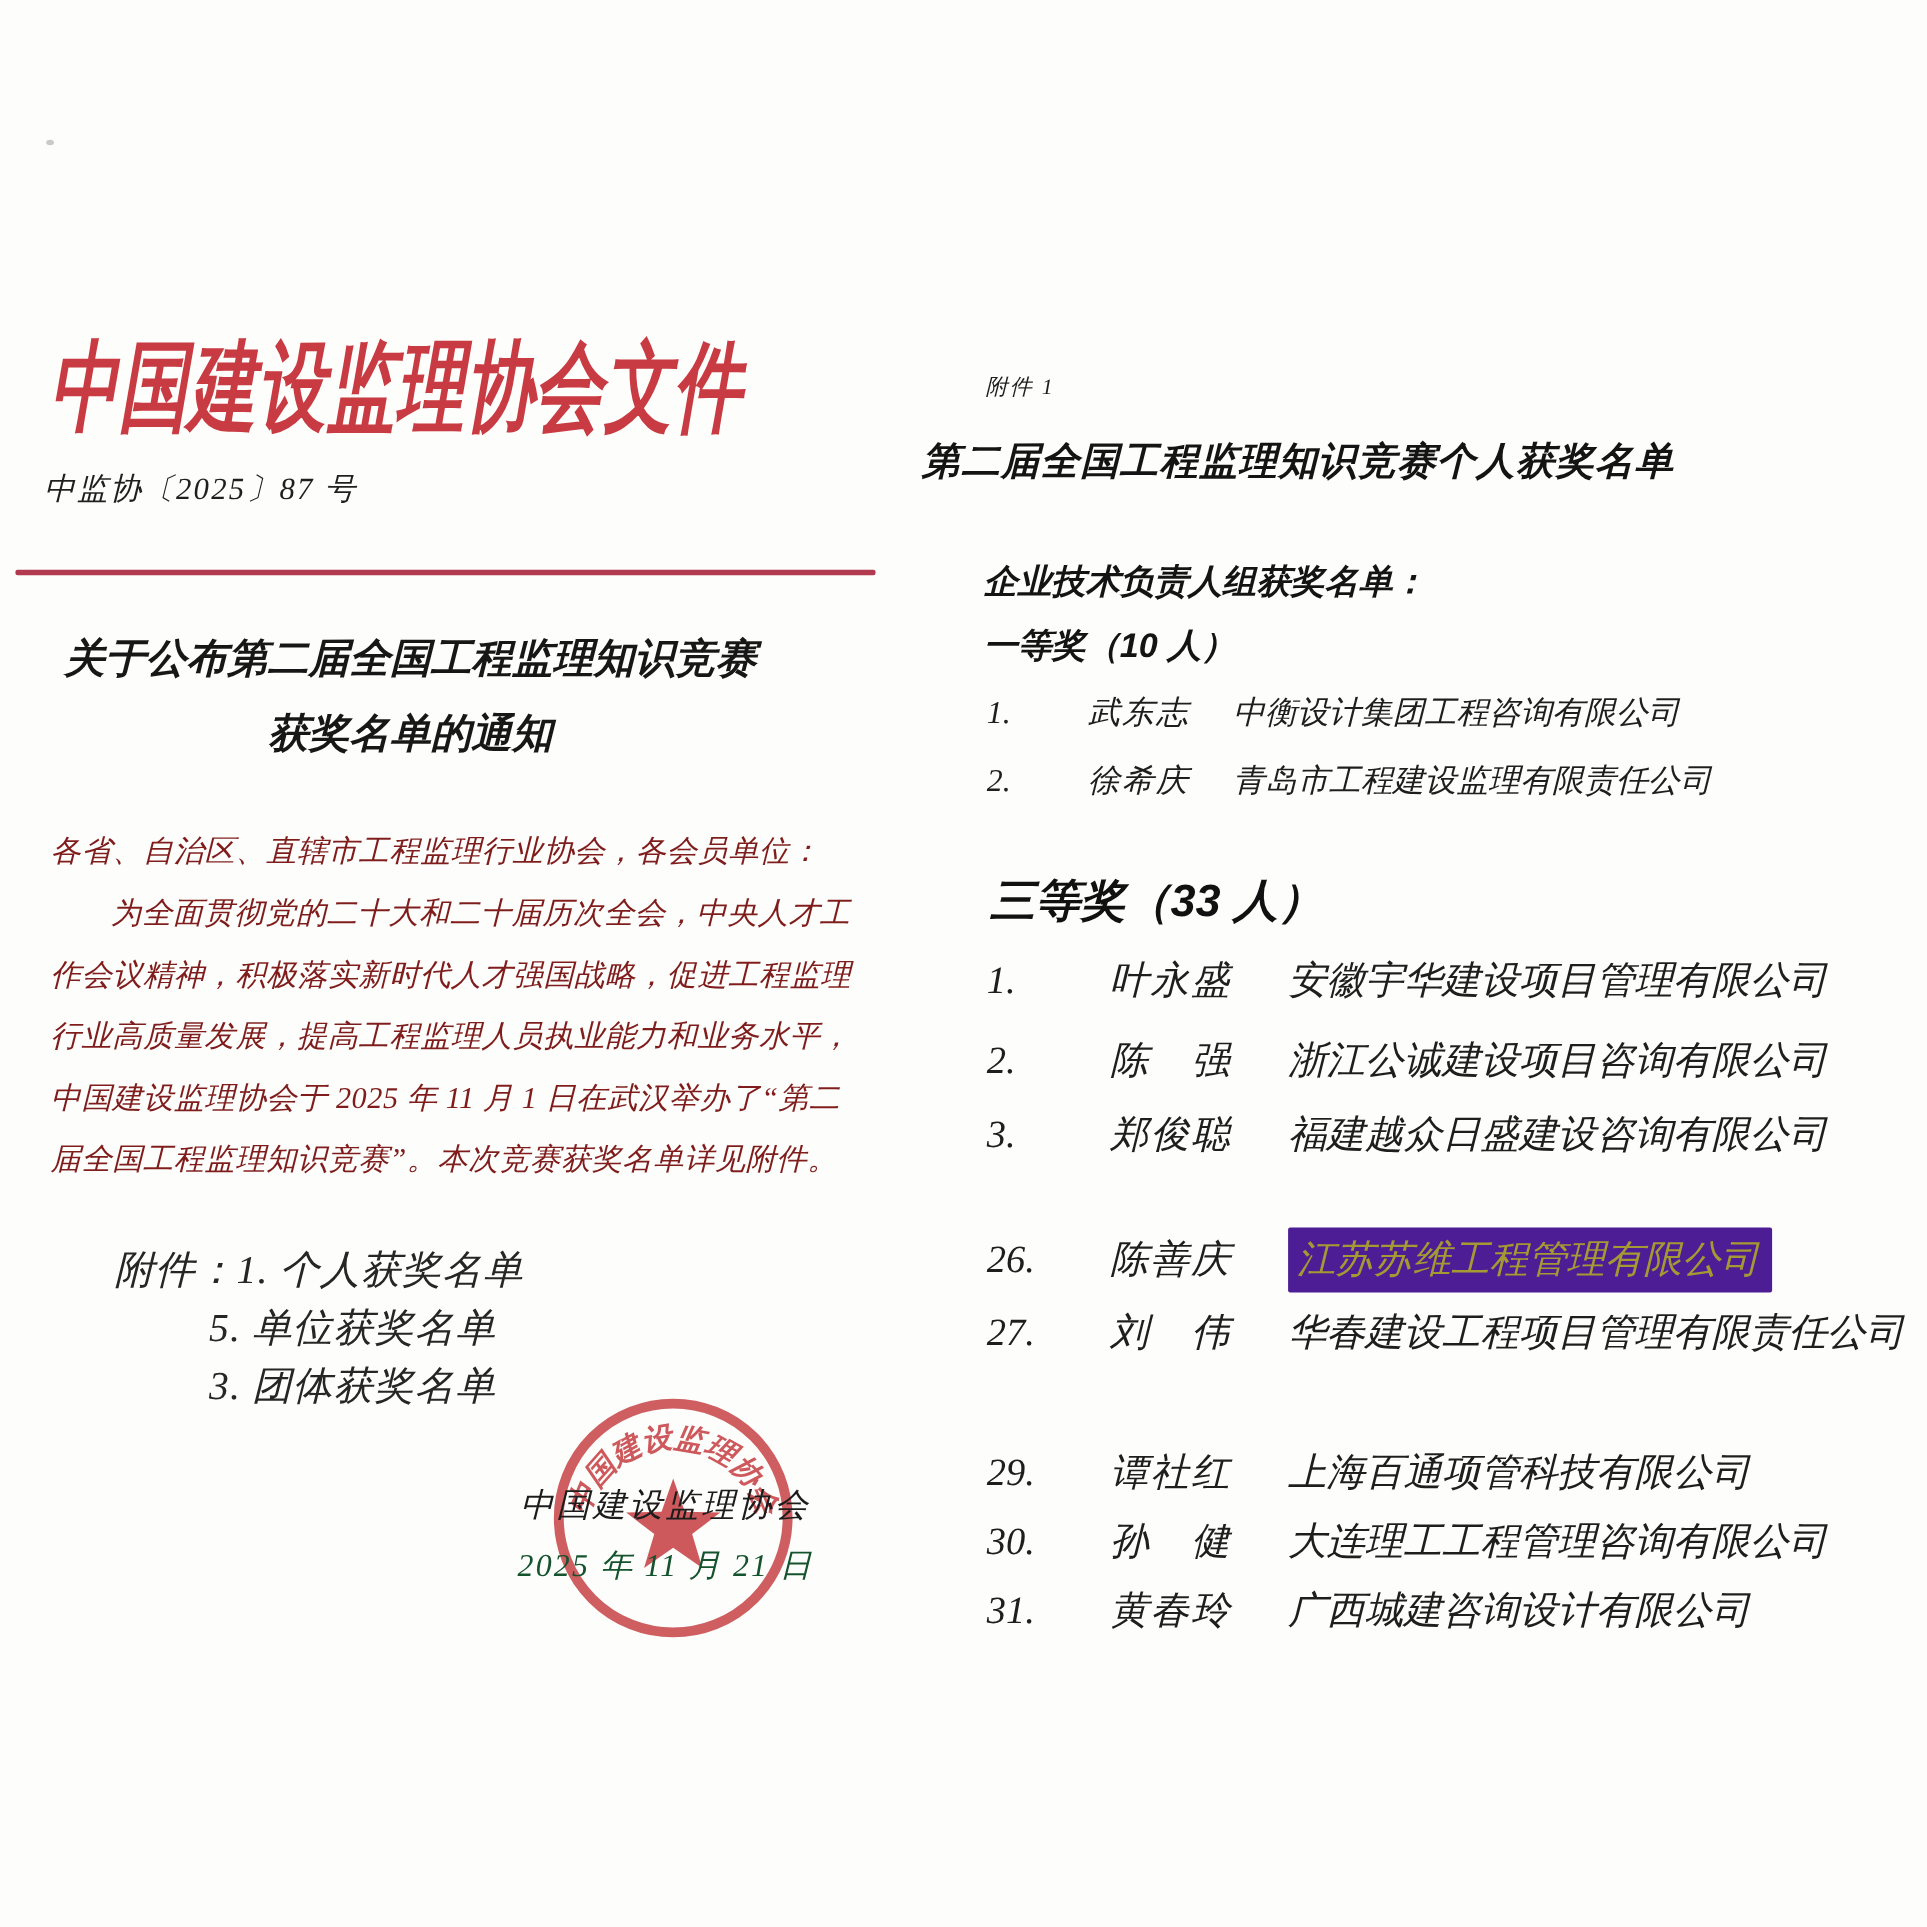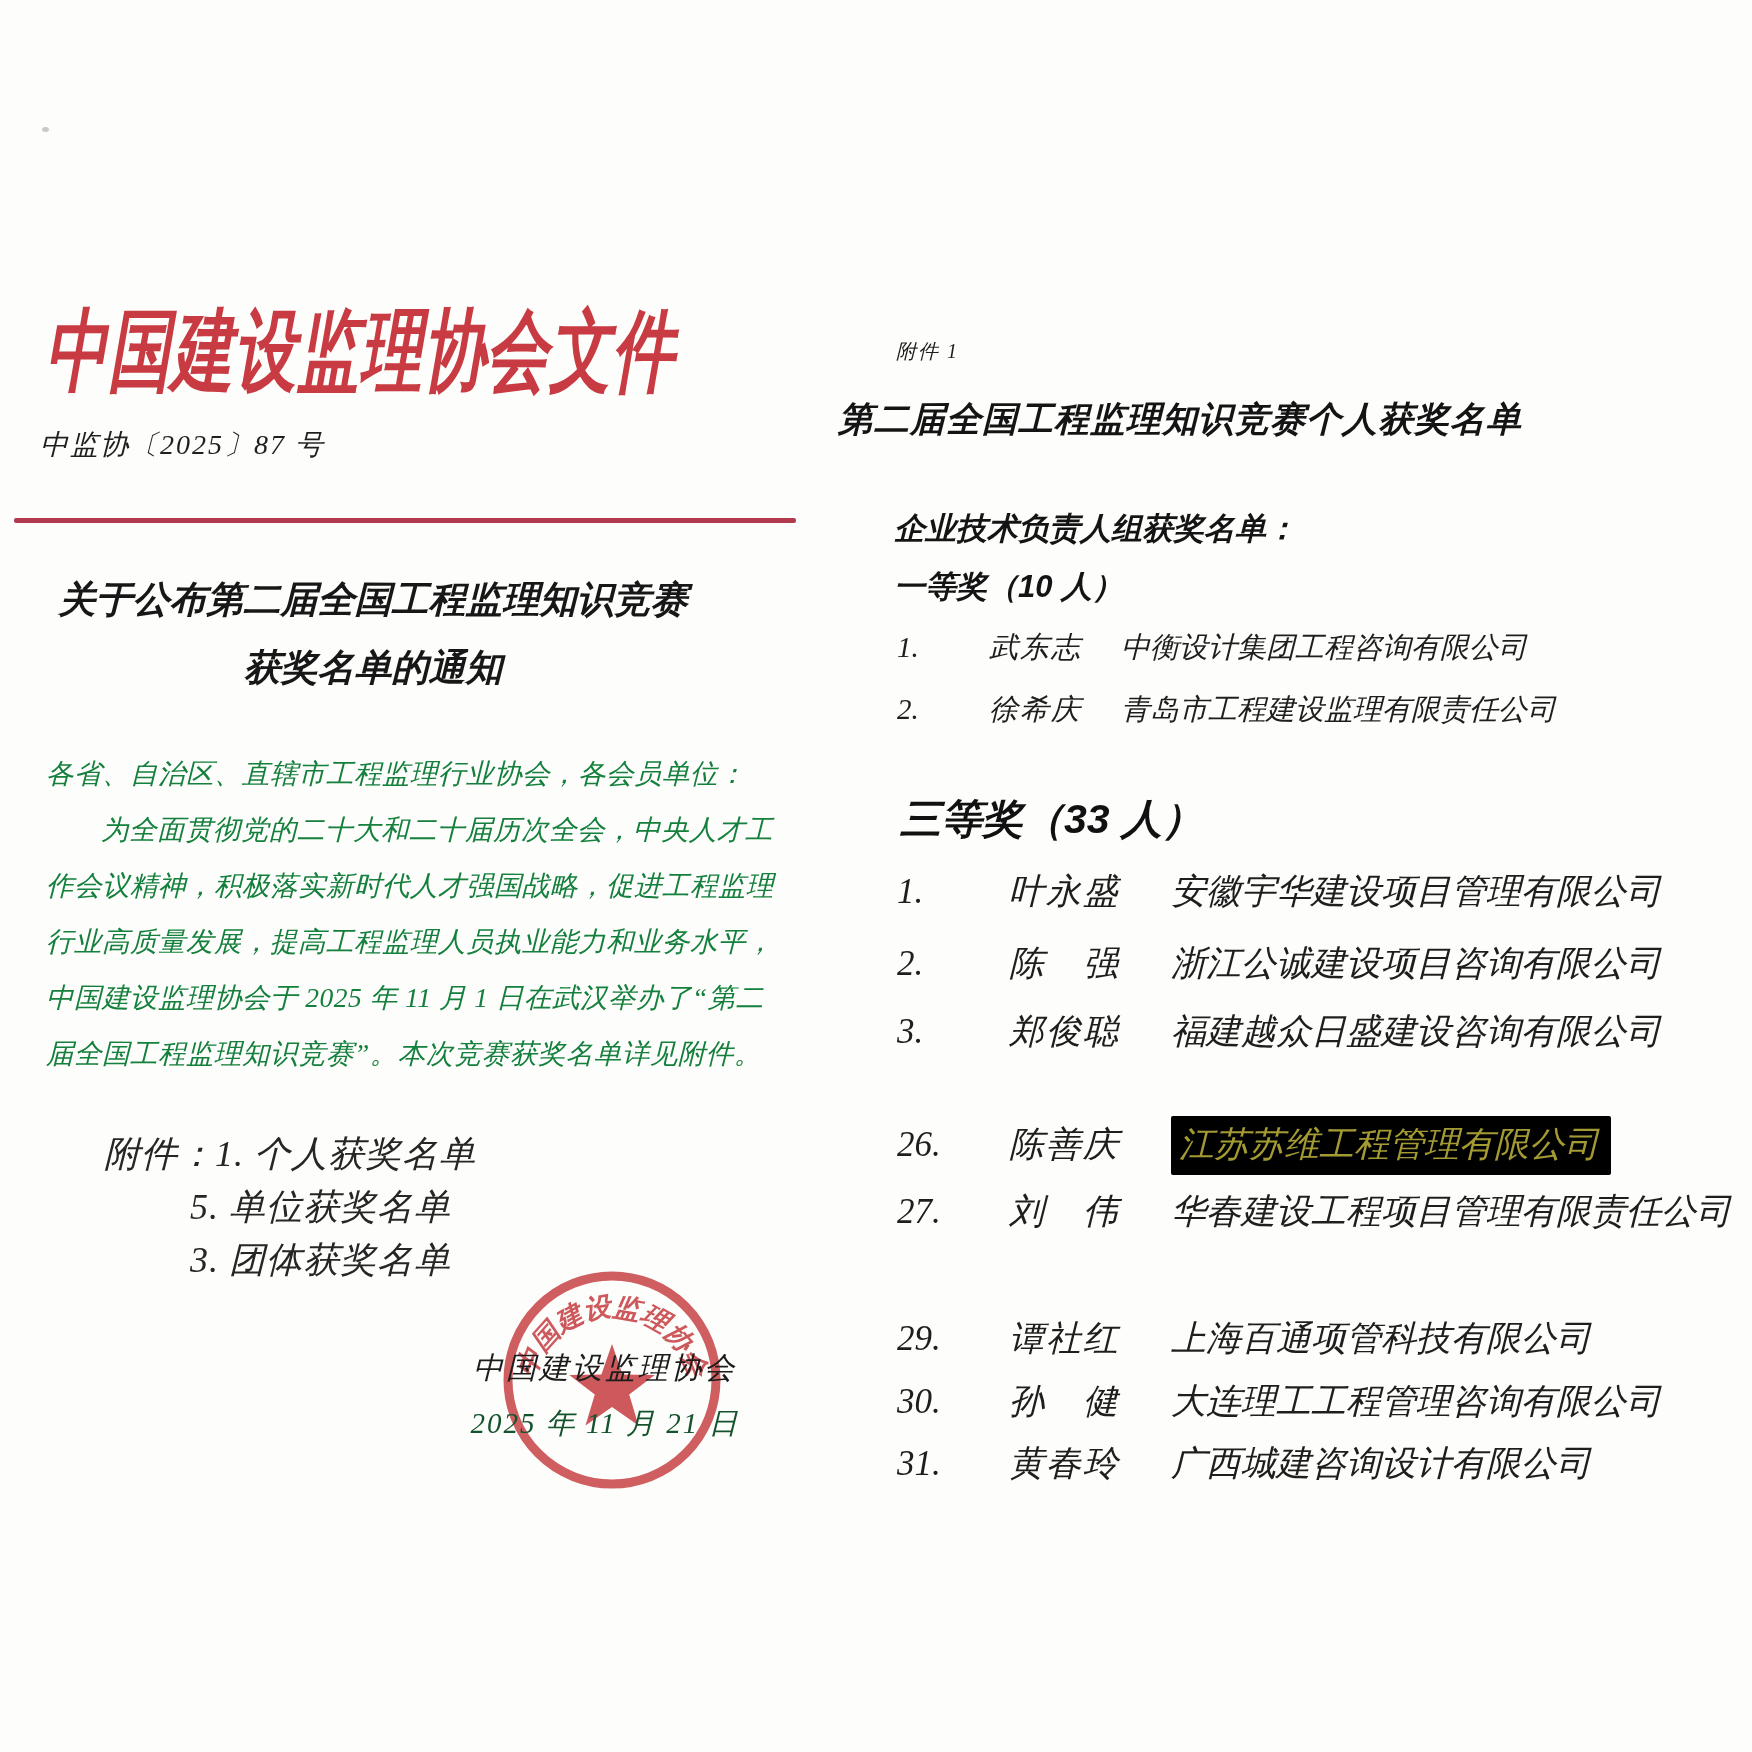--- a/index.html
+++ b/index.html
@@ -22,21 +22,21 @@
     position:absolute;left:40px;top:426px;width:640px;
     text-align:left;font-size:28px;letter-spacing:2px;color:#1f1f1f;
   }
   .red-rule{position:absolute;left:14px;top:518px;width:782px;height:5px;border-radius:2px;}
   .doc-title{
     position:absolute;left:20px;top:566px;width:706px;
     text-align:center;font-size:37px;font-weight:bold;line-height:68px;color:#171717;
   }
   .body-par{
     position:absolute;left:46px;top:746px;width:664px;
-    font-size:27.5px;line-height:56px;color:#15803d;letter-spacing:0.5px;
+    font-size:27.5px;line-height:56px;color:#7f1d1d;letter-spacing:0.5px;
     white-space:nowrap;
   }
   .body-par .indent{text-indent:2em;}
   .attach{
     position:absolute;left:104px;top:1128px;
     font-size:36px;line-height:53px;color:#262626;letter-spacing:1px;
   }
   .attach .cont{padding-left:86px;}
   .attach .first{display:flex;}
   .seal{position:absolute;left:494px;top:1262px;width:236px;height:236px;opacity:0.88;}
@@ -164,21 +164,21 @@
   </div>
   <div class="row row-tp" style="top:1008px">
     <span class="no">3.</span>
     <span class="nm">郑俊聪</span>
     <span class="co">福建越众日盛建设咨询有限公司</span>
   </div>
 
   <div class="row row-tp" style="top:1116px">
     <span class="no">26.</span>
     <span class="nm">陈善庆</span>
-    <span class="co hl" style="background:#000000;color:#a39a33">江苏苏维工程管理有限公司</span>
+    <span class="co hl" style="background:#4c1d95;color:#a39a33">江苏苏维工程管理有限公司</span>
   </div>
   <div class="row row-tp" style="top:1188px">
     <span class="no">27.</span>
     <span class="nm">刘　伟</span>
     <span class="co">华春建设工程项目管理有限责任公司</span>
   </div>
   <div class="row row-tp" style="top:1315px">
     <span class="no">29.</span>
     <span class="nm">谭社红</span>
     <span class="co">上海百通项管科技有限公司</span>

